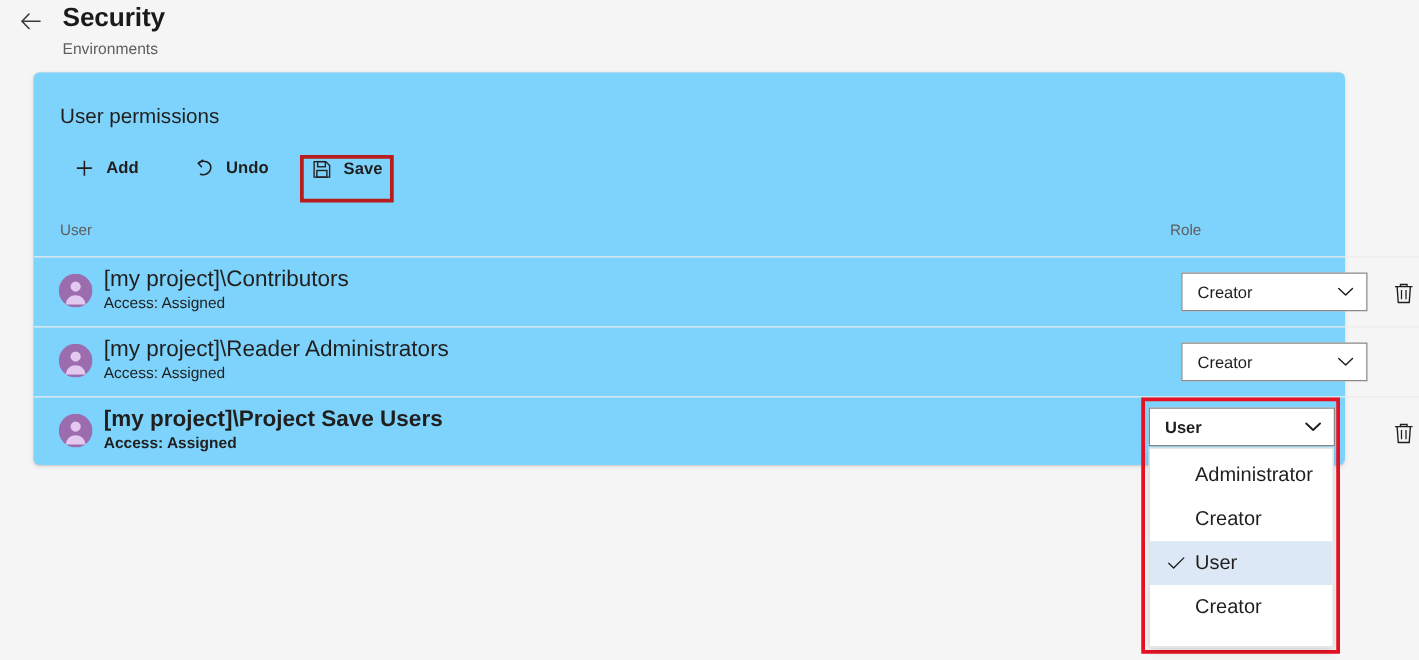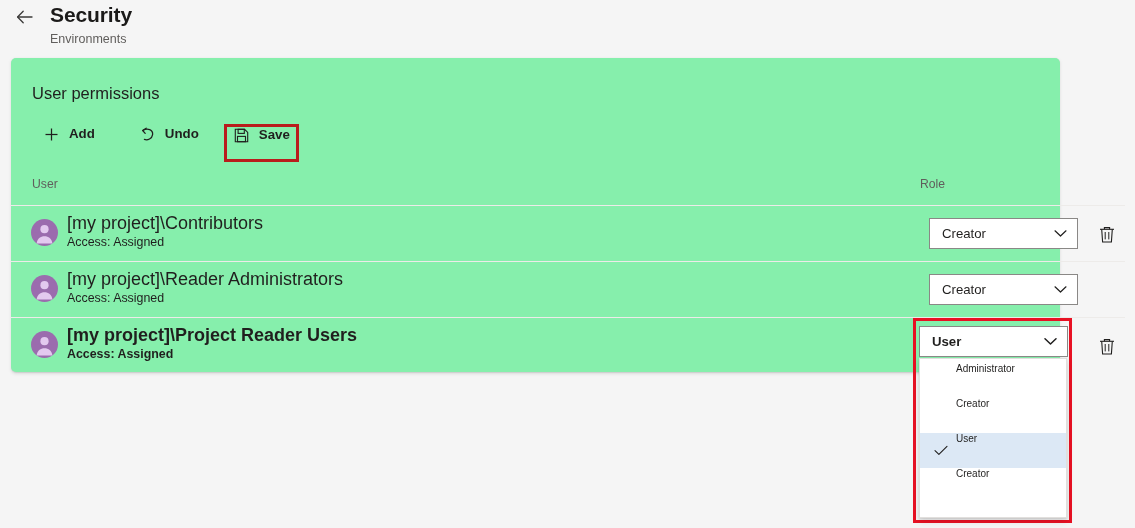--- a/index.html
+++ b/index.html
@@ -41,23 +41,23 @@
   .page-subtitle {
     font-size: 12.5px;
     color: #605e5c;
     line-height: 16px;
     margin-top: 3px;
   }
 
   
   .card {
     position: absolute;
-    left: 11px; top: 58px;
+    left: 27px; top: 58px;
     width: 1049px; height: 314px;
-    background: #86efac;
+    background: #7dd3fc;
     border-radius: 5px;
     box-shadow: 0 1.2px 3.6px rgba(0,0,0,0.10), 0 0.3px 0.9px rgba(0,0,0,0.08);
   }
   .card-title {
     position: absolute;
     left: 21px; top: 26px;
     font-size: 16.5px;
     color: #201f1e;
     font-weight: 400;
   }
@@ -197,22 +197,23 @@
     background: #ffffff;
     border: 1px solid #e1dfdd;
     box-shadow: 0 3.2px 7.2px rgba(0,0,0,0.13), 0 0.6px 1.8px rgba(0,0,0,0.11);
     z-index: 31;
     padding: 4px 0;
   }
   .dd-item {
     position: relative;
     height: 35px;
     display: flex;
+    align-items: center;
     cursor: pointer;
-    font-size: 10px;
+    font-size: 16px;
     color: #201f1e;
   }
   .dd-item .dd-check {
     width: 18px;
     margin-left: 12px;
     display: flex; align-items: center; justify-content: center;
     color: #201f1e;
   }
   .dd-item .dd-text { margin-left: 6px; }
   .dd-item.selected { background: #dce8f5; }
@@ -343,21 +344,21 @@
     <div class="avatar">
       <svg width="27" height="27" viewBox="0 0 27 27" aria-hidden="true">
         <circle cx="13.5" cy="13.5" r="13.5" fill="#9b6cae"></circle>
         <circle cx="13.5" cy="10.2" r="4.1" fill="#e3c9ef"></circle>
         <path d="M5.6 24.5 C6.3 19.6 9.5 17.2 13.5 17.2 C17.5 17.2 20.7 19.6 21.4 24.5 Z" fill="#e3c9ef"></path>
         <circle cx="5.4" cy="10.6" r="3.1" fill="#9b6cae"></circle>
         <circle cx="21.6" cy="10.6" r="3.1" fill="#9b6cae"></circle>
       </svg>
     </div>
     <div class="names">
-      <div class="u-name">[my project]\Project Reader Users</div>
+      <div class="u-name">[my project]\Project Save Users</div>
       <div class="u-sub">Access: Assigned</div>
     </div>
     <div class="trash">
       <svg width="18" height="19" viewBox="0 0 18 19" aria-hidden="true">
         <line x1="2" y1="4.3" x2="16" y2="4.3" stroke="#201f1e" stroke-width="1.1"></line>
         <path d="M6.4 4.3 V2.6 H11.6 V4.3" fill="none" stroke="#201f1e" stroke-width="1.1"></path>
         <path d="M3.7 4.3 L4.6 17 H13.4 L14.3 4.3" fill="none" stroke="#201f1e" stroke-width="1.1"></path>
         <line x1="7.2" y1="7" x2="7.2" y2="14.4" stroke="#201f1e" stroke-width="1"></line>
         <line x1="10.8" y1="7" x2="10.8" y2="14.4" stroke="#201f1e" stroke-width="1"></line>
       </svg>

